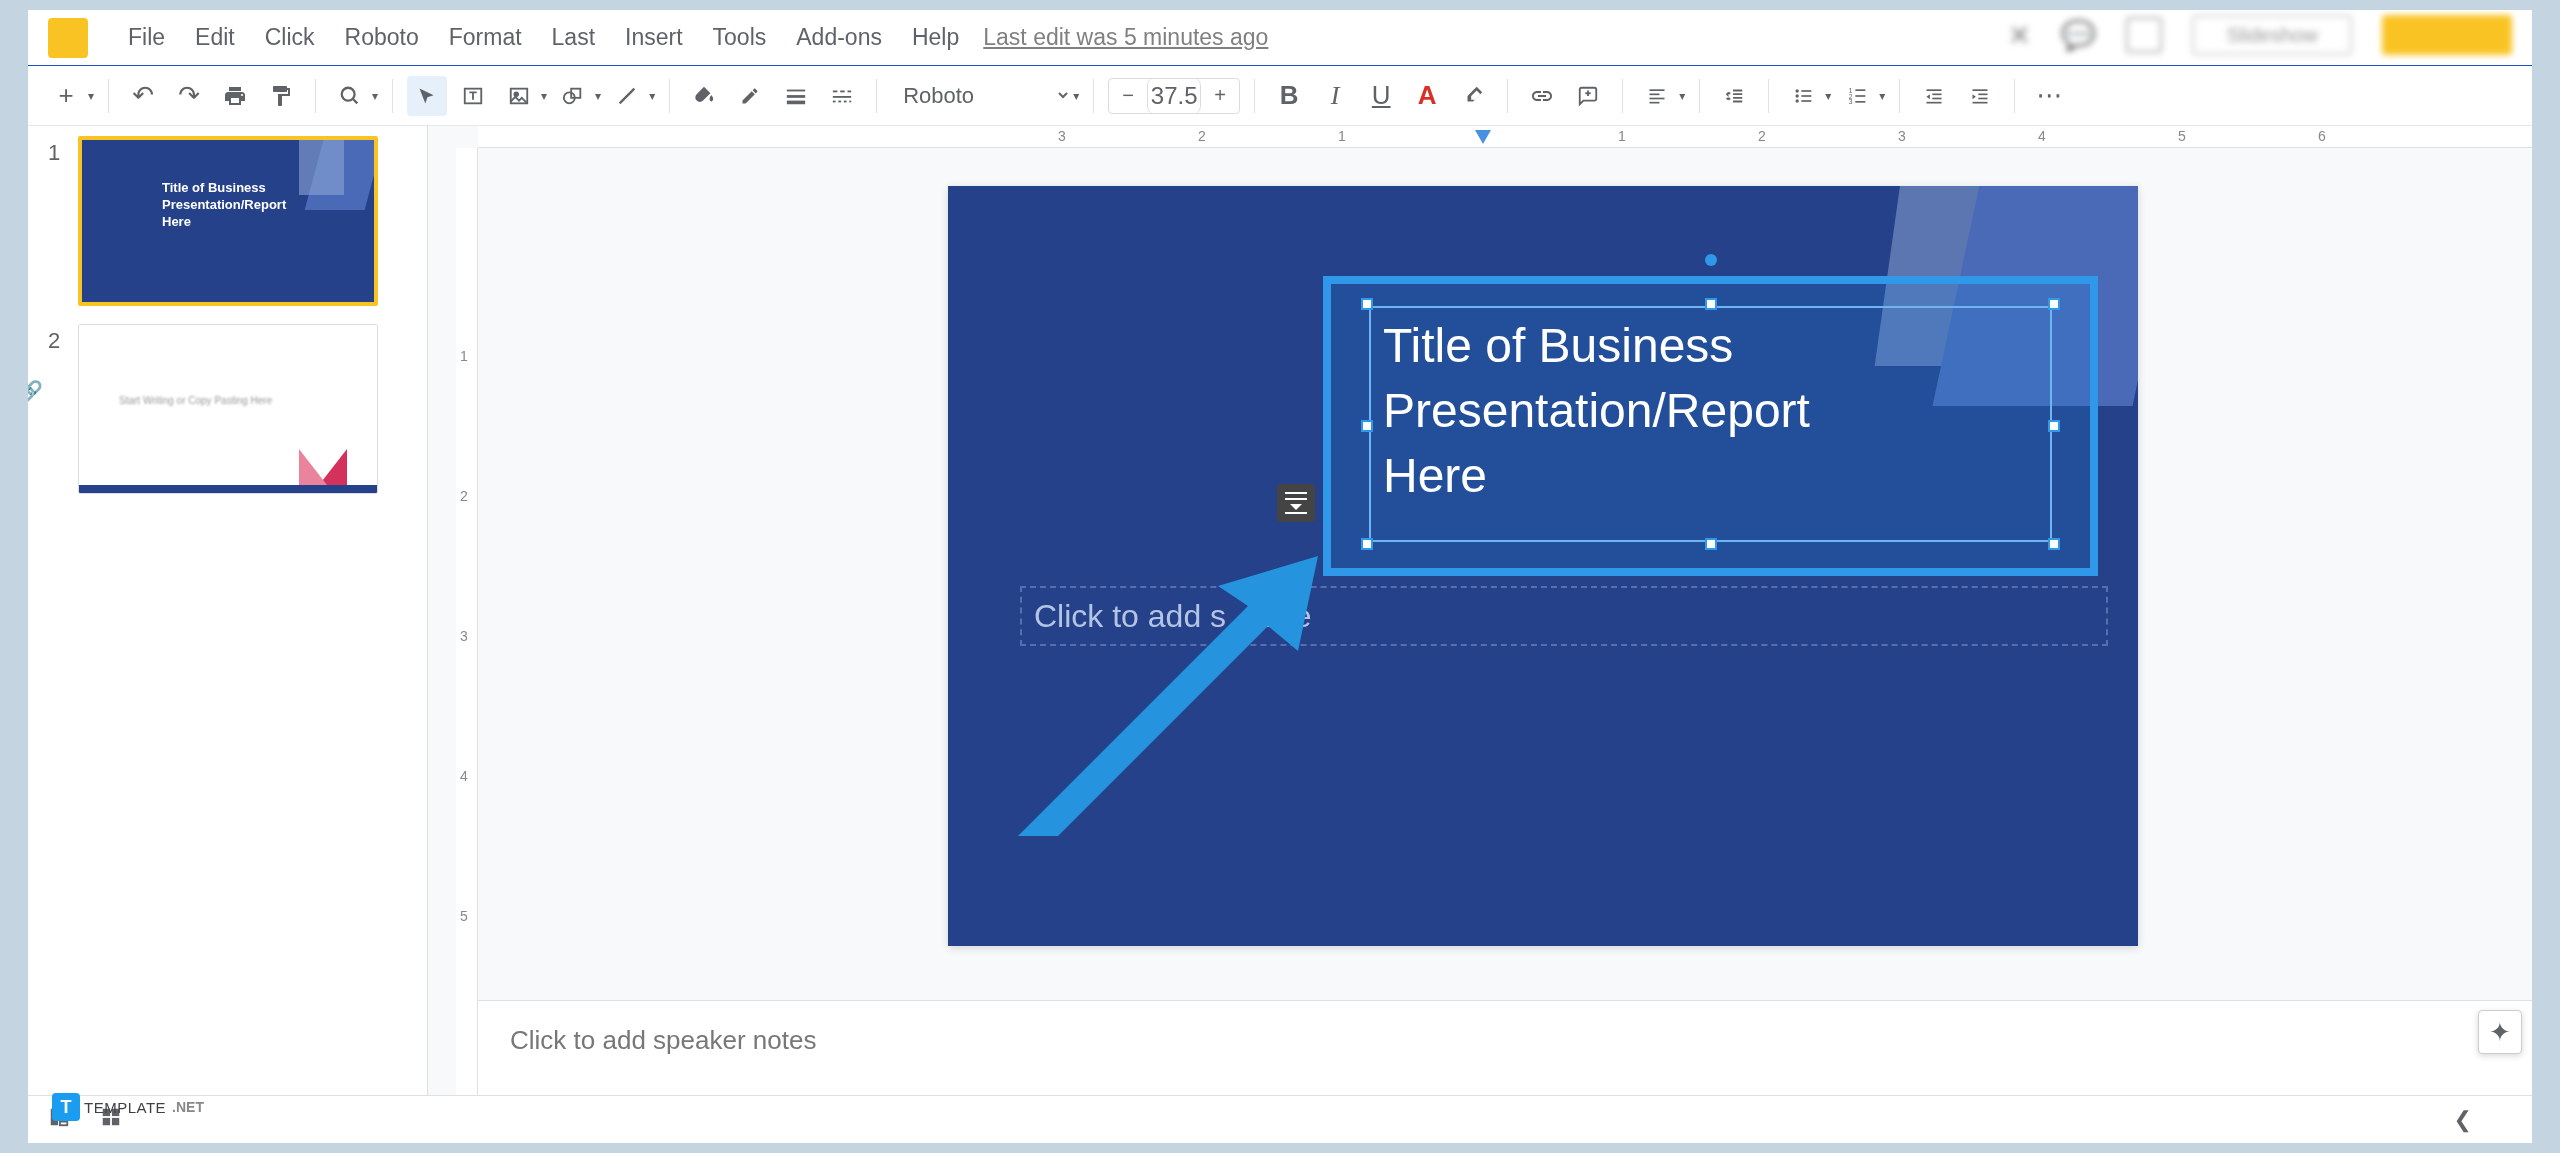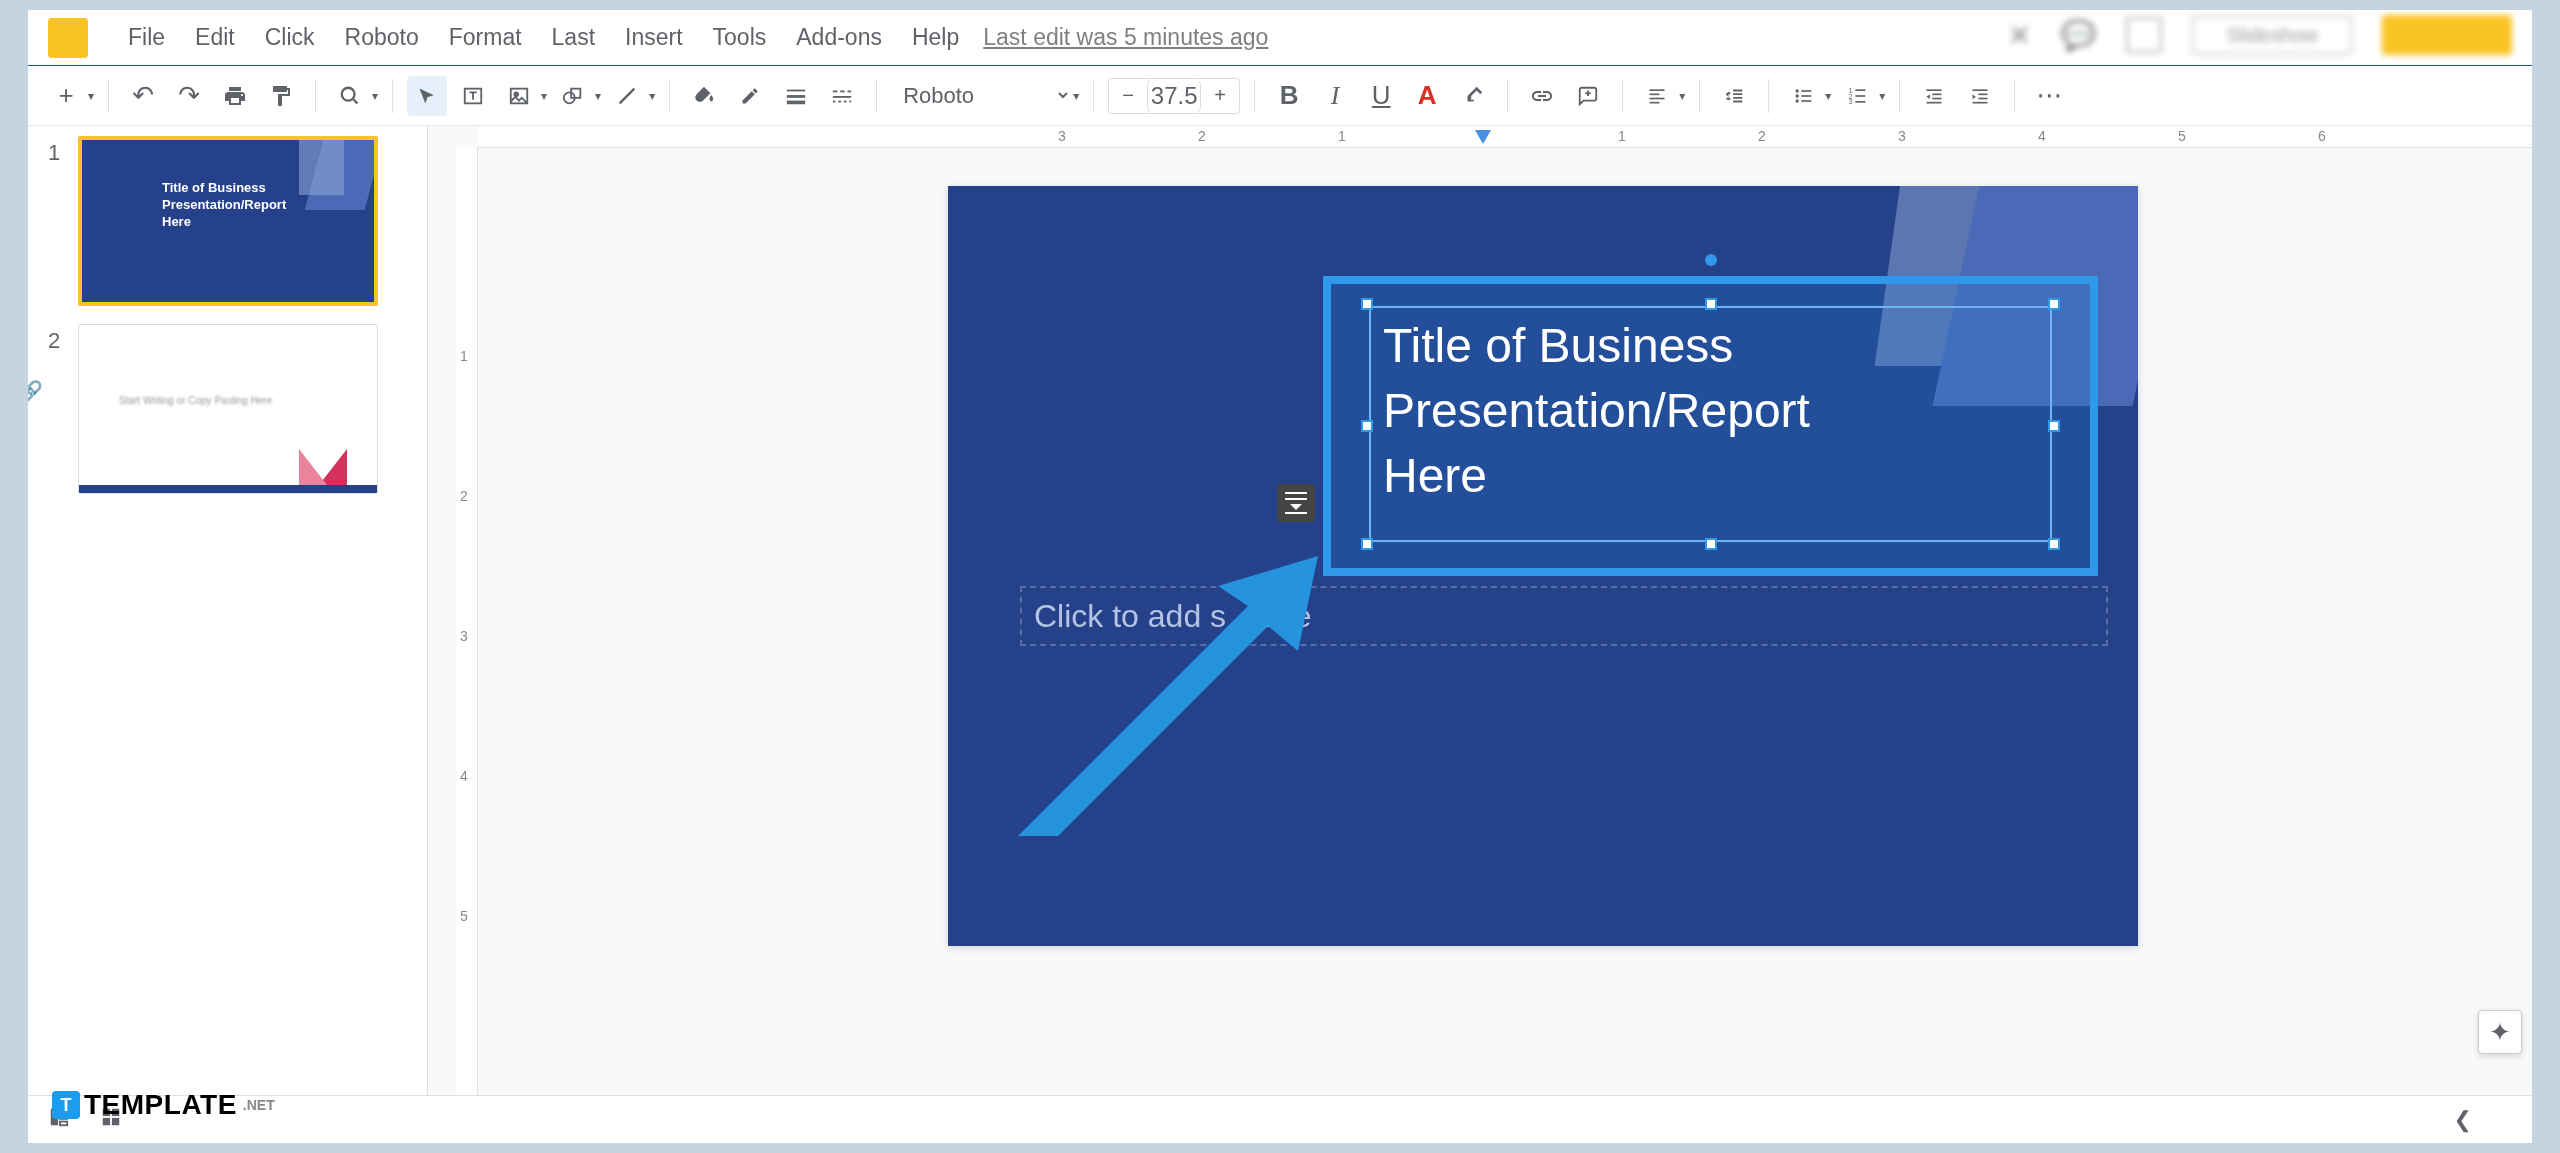--- a/index.html
+++ b/index.html
@@ -77,21 +77,21 @@
 
 
 .bottombar { position: absolute; left: 18px; right: 18px; bottom: 0; height: 48px; background: #fff; border-top: 1px solid #e0e0e0; display: flex; align-items: center; padding: 0 20px; gap: 30px; }
 .bb-icon { font-size: 24px; color: #5f6368; }
 .bb-chevron { margin-left: auto; margin-right: 40px; font-size: 22px; color: #5f6368; }
 .explore-btn { position:absolute; right:10px; bottom:56px; width:44px; height:44px; background:#fff; border:1px solid #ccc; border-radius:4px; box-shadow:0 2px 6px rgba(0,0,0,0.15); display:flex; align-items:center; justify-content:center; font-size:26px; color:#5f6368; }
 
 
 .watermark { position: absolute; left: 42px; bottom: 22px; display: flex; align-items: center; gap: 4px; z-index: 50; }
 .watermark .t-logo { width: 28px; height: 28px; background: #1a9cf0; border-radius: 4px; color: #fff; font-weight: bold; display: flex; align-items: center; justify-content: center; font-size: 18px; }
-.watermark .tm-text { font-size: 28px; font-weight: 700; color: #000000; letter-spacing: 0.5px; }
+.watermark .tm-text { font-size: 15px; font-weight: 400; color: #404040; letter-spacing: 0.5px; }
 .watermark .tm-net { font-size: 14px; color: #888; font-weight: 600; margin-left: 2px; }
 </style>
 </head>
 <body>
 
 <div class="screenshot-frame">
   <div class="inner-border">
 
     <div class="topbar">
       <div class="logo-box"></div>
@@ -391,20 +391,21 @@
             <div class="sel-handle" style="right:30px; top:14px;"></div>
             <div class="sel-handle" style="left:30px; top:50%; margin-top:-6px;"></div>
             <div class="sel-handle" style="right:30px; top:50%; margin-top:-6px;"></div>
             <div class="sel-handle" style="left:30px; bottom:18px;"></div>
             <div class="sel-handle" style="left:50%; bottom:18px; margin-left:-6px;"></div>
             <div class="sel-handle" style="right:30px; bottom:18px;"></div>
           </div>
         </div>
 
         <div class="notes-handle" style="position:absolute; bottom:110px; left:55%;"></div>
+        <div class="notes-area">Click to add speaker notes</div>
         <div class="explore-btn">✦</div>
       </div>
     </div>
   </div>
 
   <div class="bottombar">
     <span class="bb-icon"><svg width="22" height="22" viewBox="0 0 24 24" fill="#5f6368">
           <rect x="3" y="3" width="8" height="18"></rect>
           <rect x="13" y="3" width="8" height="4" fill="none" stroke="#5f6368" stroke-width="2"></rect>
           <rect x="13" y="10" width="8" height="4" fill="none" stroke="#5f6368" stroke-width="2"></rect>

